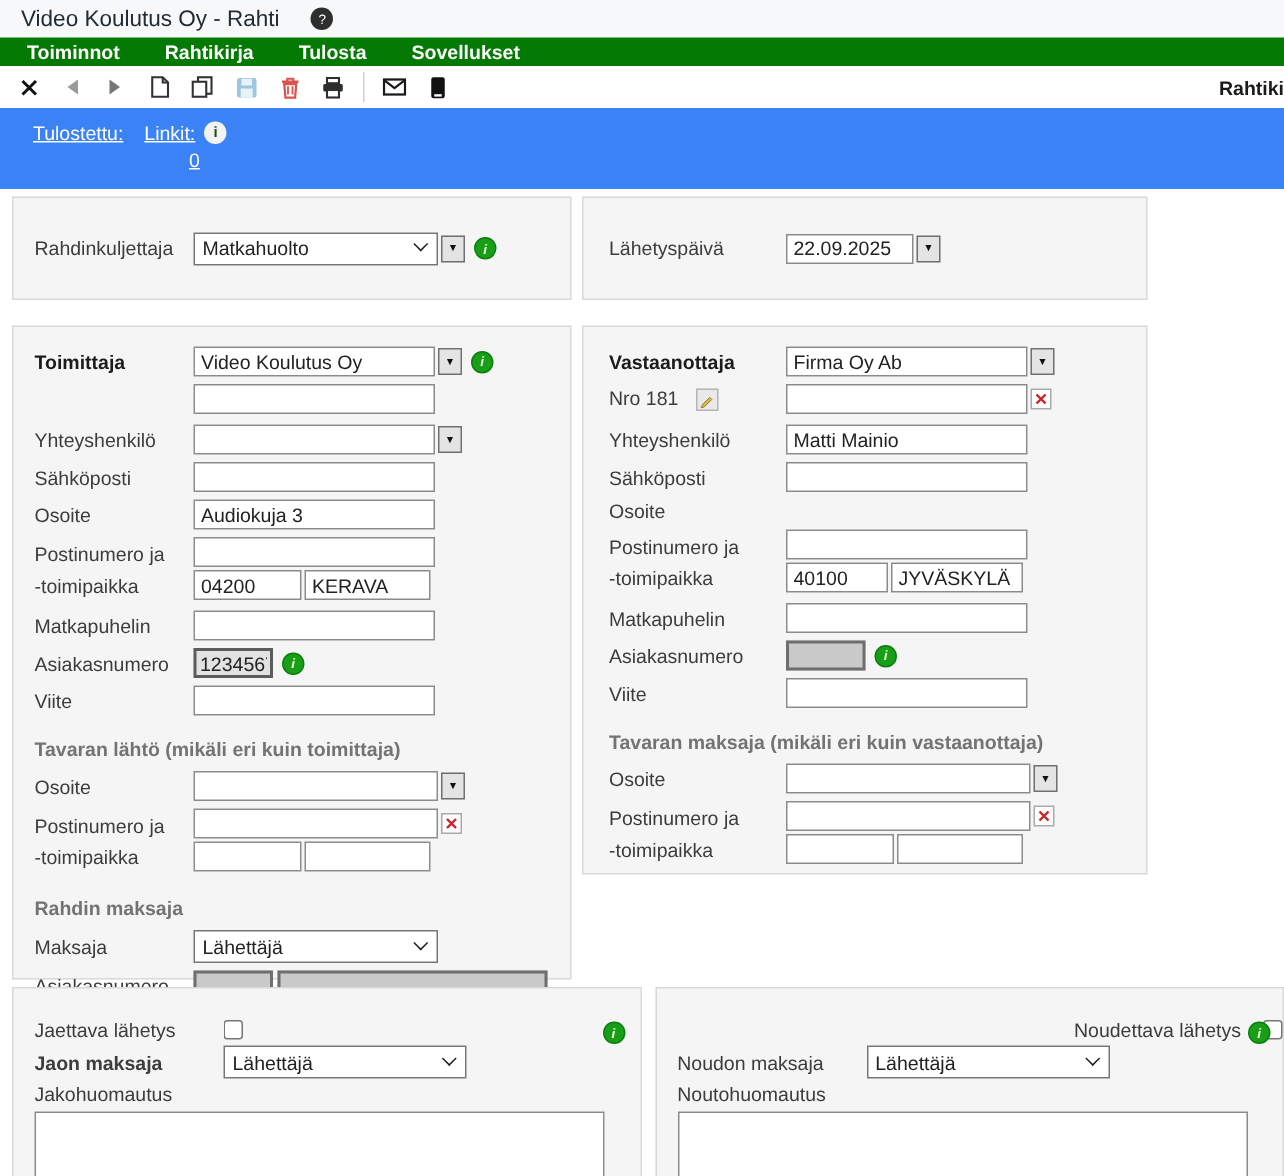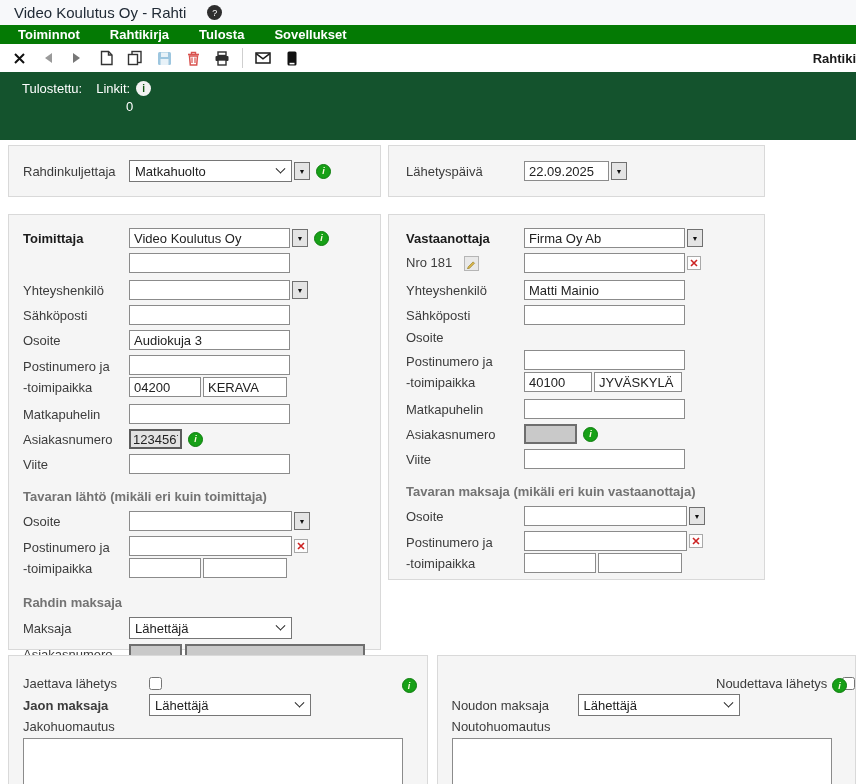--- a/index.html
+++ b/index.html
@@ -19,34 +19,34 @@
   .menuitem:first-child { margin-left:3px; }
 
   
   .toolbar { height:28px; background:#fff; display:flex; align-items:center;
     padding:0 0 0 10px; gap:11px; }
   .tbtn { width:18px; height:18px; display:flex; align-items:center; justify-content:center; }
   .tsep { width:1px; height:20px; background:#cfcfcf; }
   .tool-right { margin-left:auto; font-weight:bold; color:#1a1a1a; white-space:nowrap; }
 
   
-  .statusbar { height:68px; background:#14532d; color:#fff; padding:9px 0 0 22px; }
+  .statusbar { height:54px; background:#3b82f6; color:#fff; padding:9px 0 0 22px;text-decoration:underline; }
   .statusline1 { display:flex; align-items:center; gap:6px; }
   .statusline1 .sp { margin-right:8px; }
   .wicon { width:15px; height:15px; border-radius:50%; background:#f2f2f2; color:#115511;
     font-size:10px; font-weight:bold; display:flex; align-items:center; justify-content:center; }
   .statusline2 { margin:3px 0 0 104px; }
 
   
   .content { padding:5px 0 0 8px; background:#fff; }
   .panel { background:#f5f5f5; border:1px solid #d9d9d9; }
   .row { display:flex; gap:7px; align-items:flex-start; }
   .p-l { width:373px; }
   .p-r { width:377px; }
-  .r1 { height:52px; display:flex; align-items:center; }
+  .r1 { height:69px; display:flex; align-items:center; }
   .r2l { height:436px; padding-top:13px; margin-top:17px; }
   .r2r { height:366px; padding-top:13px; margin-top:17px; }
   .row3 { margin-top:5px; display:flex; gap:9px; }
   .p-b { width:424px; height:150px; padding-top:20px; position:relative; }
 
   .frow { display:flex; align-items:center; margin:0 0 5px 14px; }
   .rp .frow { margin-left:17px; }
   .lbl { width:106px; flex:none; color:#3c3c3c; }
   .rp .lbl { width:118px; }
   .blbl { font-weight:bold; color:#1b1b1b; }

